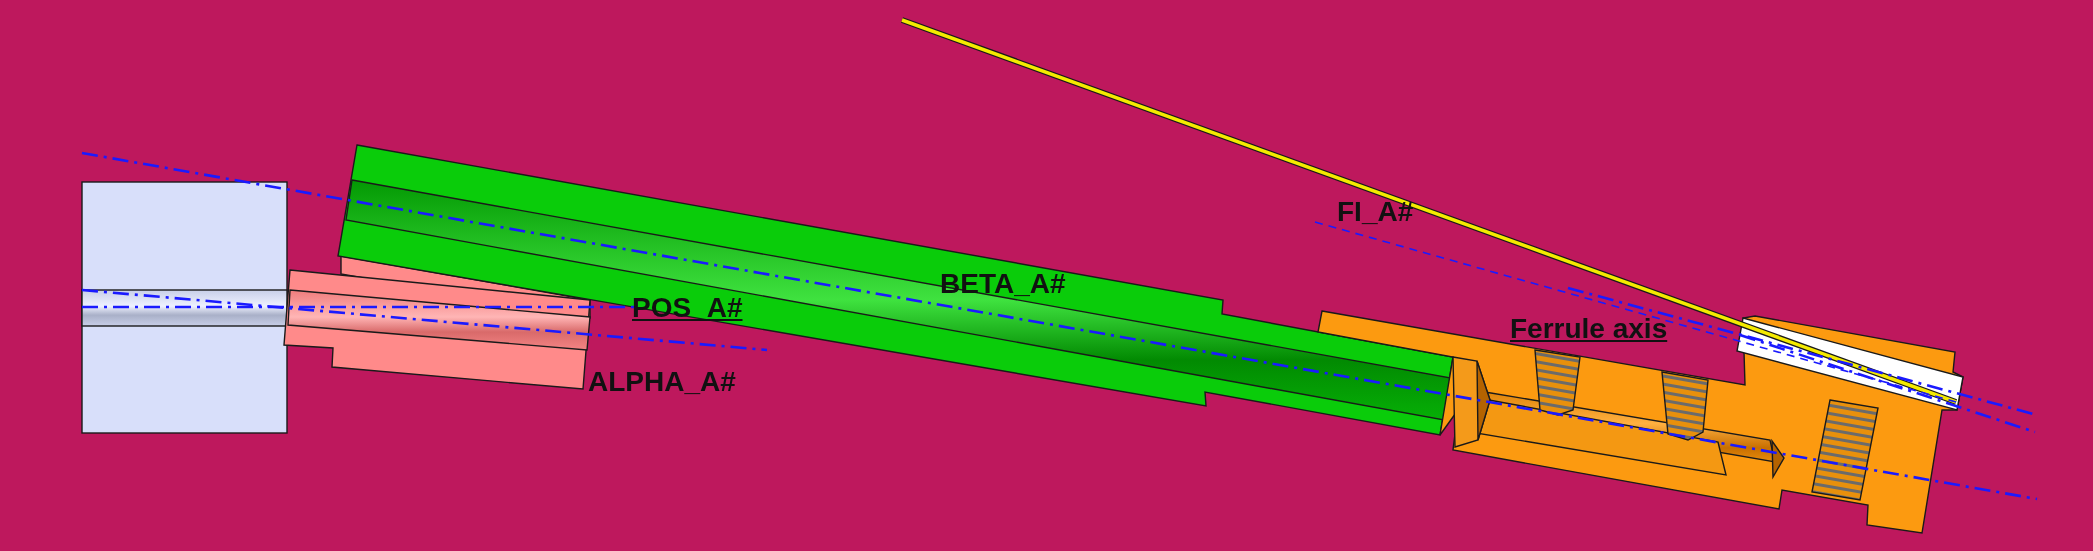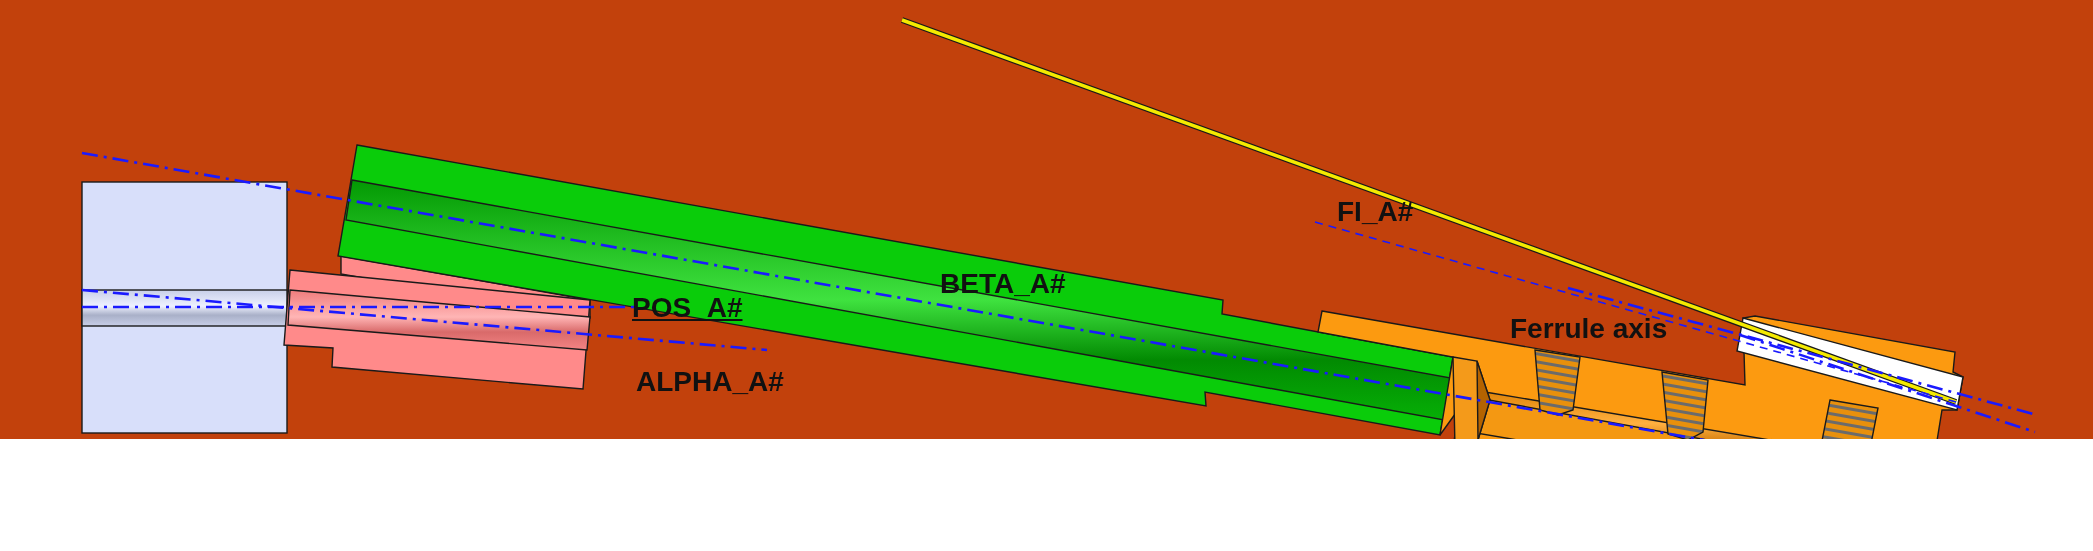--- a/index.html
+++ b/index.html
@@ -1,16 +1,16 @@
 <!DOCTYPE html>
 <html><head>
 <meta charset="utf-8">
 <style>
   html, body { margin: 0; padding: 0; background: #ffffff; }
-  #stage { position: relative; width: 2093px; height: 439px; overflow: hidden; background: #c2410c; }
+  #stage { position: relative; width: 2093px; height: 551px; overflow: hidden; background: #be185d; }
   svg { position: absolute; left: 0; top: 0; }
   .label {
     position: absolute;
     font-family: "Liberation Sans", sans-serif;
     font-weight: bold;
     font-size: 28px;
     color: #111111;
     white-space: nowrap;
     line-height: 1;
   }
@@ -100,15 +100,15 @@
       <line x1="82" y1="307" x2="640" y2="307" class="axis"></line>
       <line x1="82" y1="290" x2="767" y2="350" class="axis"></line>
       <line x1="1568" y1="288" x2="2037" y2="415" class="axis"></line>
       <line x1="1740" y1="335" x2="2035" y2="432" class="axis"></line>
     </g>
   </svg>
 
   <div class="label" style="left:1337px; top:198px;">FI_A#</div>
   <div class="label" style="left:940px; top:270px;">BETA_A#</div>
   <div class="label" style="left:632px; top:294px;text-decoration:underline;">POS_A#</div>
-  <div class="label" style="left:636px; top:368px;">ALPHA_A#</div>
-  <div class="label" style="left:1510px; top:315px;">Ferrule axis</div>
+  <div class="label" style="left:588px; top:368px;">ALPHA_A#</div>
+  <div class="label" style="left:1510px; top:315px;text-decoration:underline;">Ferrule axis</div>
 </div>
 
 </body></html>

